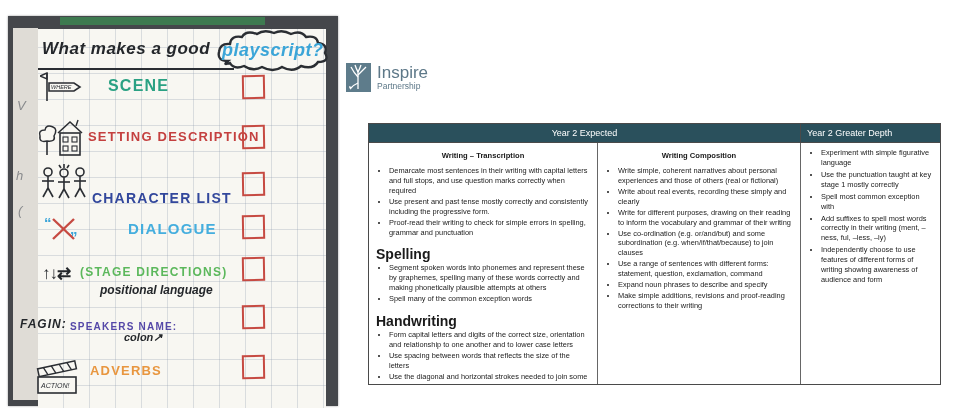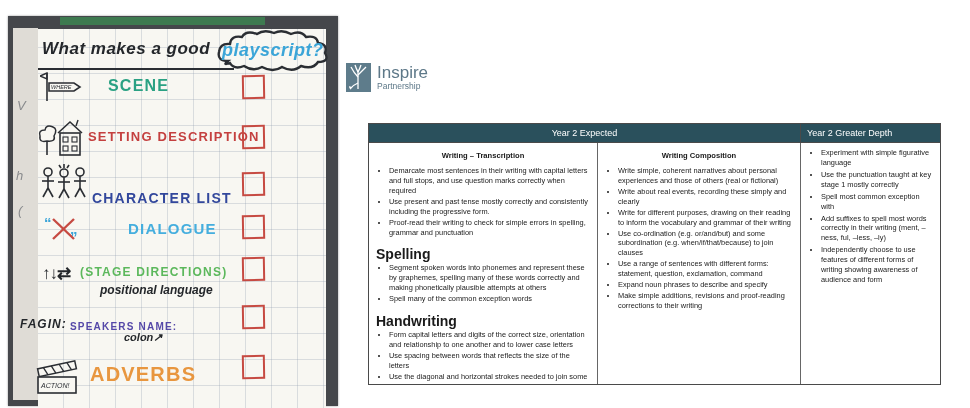--- a/index.html
+++ b/index.html
@@ -179,21 +179,21 @@
               <rect x="6" y="8" width="38" height="8" fill="none" stroke="#2b2e33" stroke-width="1.5"></rect>
               <line x1="12" y1="8" x2="15" y2="16" stroke="#2b2e33" stroke-width="1.3"></line>
               <line x1="20" y1="8" x2="23" y2="16" stroke="#2b2e33" stroke-width="1.3"></line>
               <line x1="28" y1="8" x2="31" y2="16" stroke="#2b2e33" stroke-width="1.3"></line>
               <line x1="36" y1="8" x2="39" y2="16" stroke="#2b2e33" stroke-width="1.3"></line>
             </g>
             <rect x="6" y="20" width="38" height="16" fill="#f8f7f2" stroke="#2b2e33" stroke-width="1.6"></rect>
             <text x="9" y="31" font-size="7" font-style="italic" fill="#2b2e33">ACTION!</text>
           </svg>
         </span>
-        <span class="row-label" style="left: 52px; top: 8px; font-size: 20px; color: rgb(232, 150, 63); text-align: right;">ADVERBS</span>
+        <span class="row-label" style="left: 52px; top: 8px; font-size: 13px; color: rgb(232, 150, 63); text-align: right;">ADVERBS</span>
         <span class="checkbox" style="top:0px;"></span>
       </div>
 
     </div>
   </div>
 
   <div class="logo">
     <div class="logo-tile">
       <svg width="25" height="29" viewBox="0 0 25 29">
         <g stroke="#ffffff" stroke-width="1.3" fill="none">

